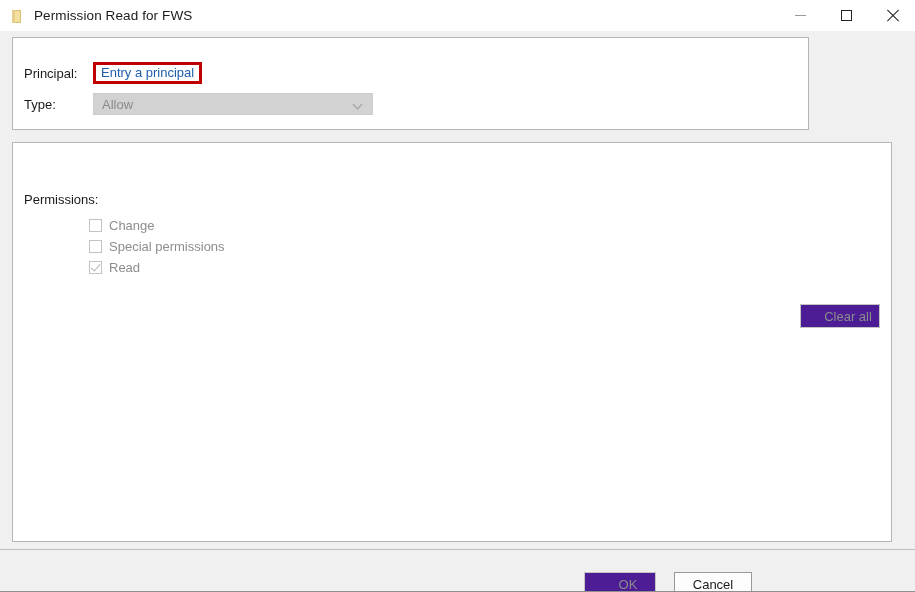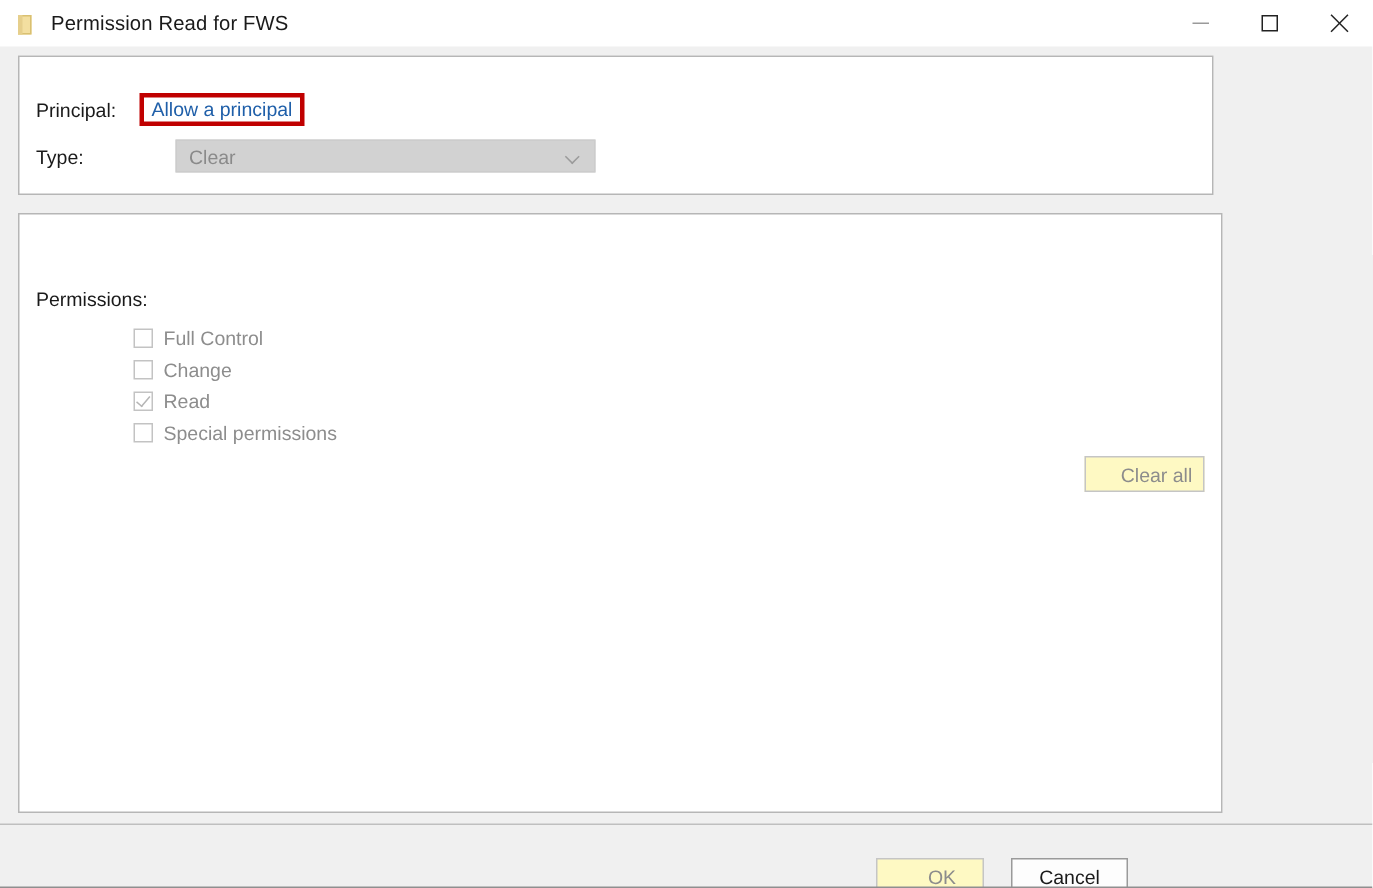--- a/index.html
+++ b/index.html
@@ -118,32 +118,32 @@
   }
   .panel-top {
     left: 12px;
     top: 6px;
     width: 797px;
     height: 93px;
   }
   .panel-main {
     left: 12px;
     top: 111px;
-    width: 803px;
+    width: 880px;
     height: 400px;
   }
 
   
   .field-row {
     position: absolute;
     display: flex;
     align-items: center;
   }
   .row-principal { left: 11px; top: 24px; }
-  .row-type      { left: 11px; top: 55px; gap: 24px; }
+  .row-type      { left: 11px; top: 55px; }
 
   .field-label {
     width: 69px;
     font-size: 13px;
     color: #1a1a1a;
     flex: none;
   }
 
   .principal-link-wrap {
     border: 3px solid #c00000;
@@ -242,21 +242,21 @@
   .btn {
     font-family: "Liberation Sans", sans-serif;
     font-size: 13px;
     box-sizing: border-box;
     display: flex;
     align-items: center;
     justify-content: center;
     padding: 0;
   }
   .btn-disabled {
-    background: #fef9c3;
+    background: #4c1d95;
     border: 1px solid #c5c5c5;
     color: #8c8c8c;
     padding-left: 16px;
   }
   .btn-normal {
     background: #fdfdfd;
     border: 1px solid #9a9a9a;
     color: #1a1a1a;
   }
   .clear-all {
@@ -330,58 +330,54 @@
   </div>
 </div>
 
 <div class="dialog-body">
 
   <div class="panel panel-top">
 
     <div class="field-row row-principal">
       <span class="field-label">Principal:</span>
       <span class="principal-link-wrap">
-        <a class="principal-link" href="#">Allow a principal</a>
+        <a class="principal-link" href="#">Entry a principal</a>
       </span>
     </div>
 
     <div class="field-row row-type">
       <span class="field-label">Type:</span>
       <div class="select-box">
-        <span class="select-value">Clear</span>
+        <span class="select-value">Allow</span>
         <span class="select-chevron"></span>
       </div>
     </div>
 
   </div>
 
   <div class="panel panel-main">
 
     <div class="permissions-label">Permissions:</div>
 
     <div class="perm-list">
 
-      <label class="perm-item">
-        <span class="checkbox"></span>
-        <span class="perm-text">Full Control</span>
-      </label>
 
       <label class="perm-item">
         <span class="checkbox"></span>
         <span class="perm-text">Change</span>
       </label>
 
       <label class="perm-item">
+        <span class="checkbox"></span>
+        <span class="perm-text">Special permissions</span>
+      </label>
+
+      <label class="perm-item">
         <span class="checkbox checked"></span>
         <span class="perm-text">Read</span>
-      </label>
-
-      <label class="perm-item">
-        <span class="checkbox"></span>
-        <span class="perm-text">Special permissions</span>
       </label>
 
     </div>
 
     <button class="btn btn-disabled clear-all">Clear all</button>
 
   </div>
 
   <div class="footer-sep"></div>
   <div class="footer">

